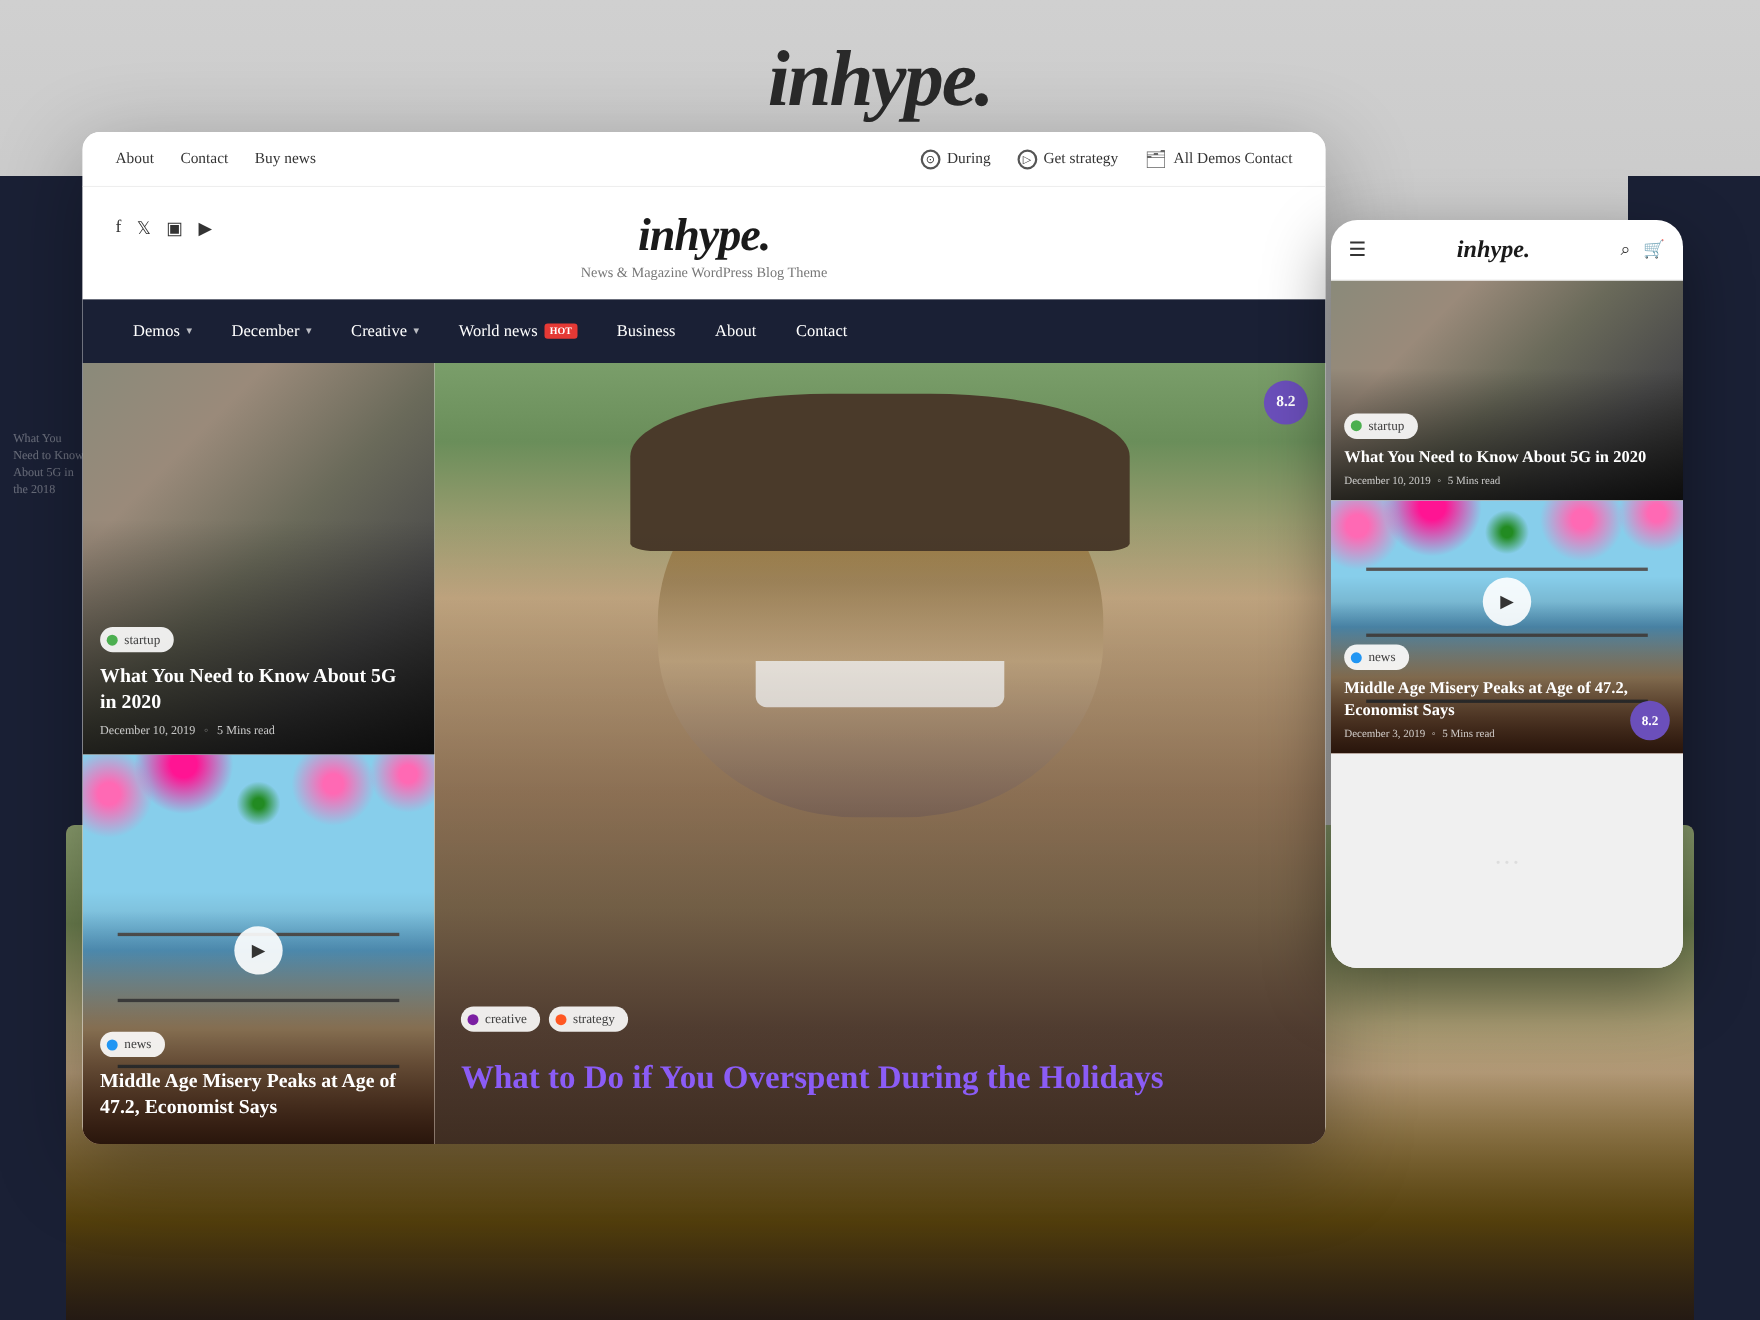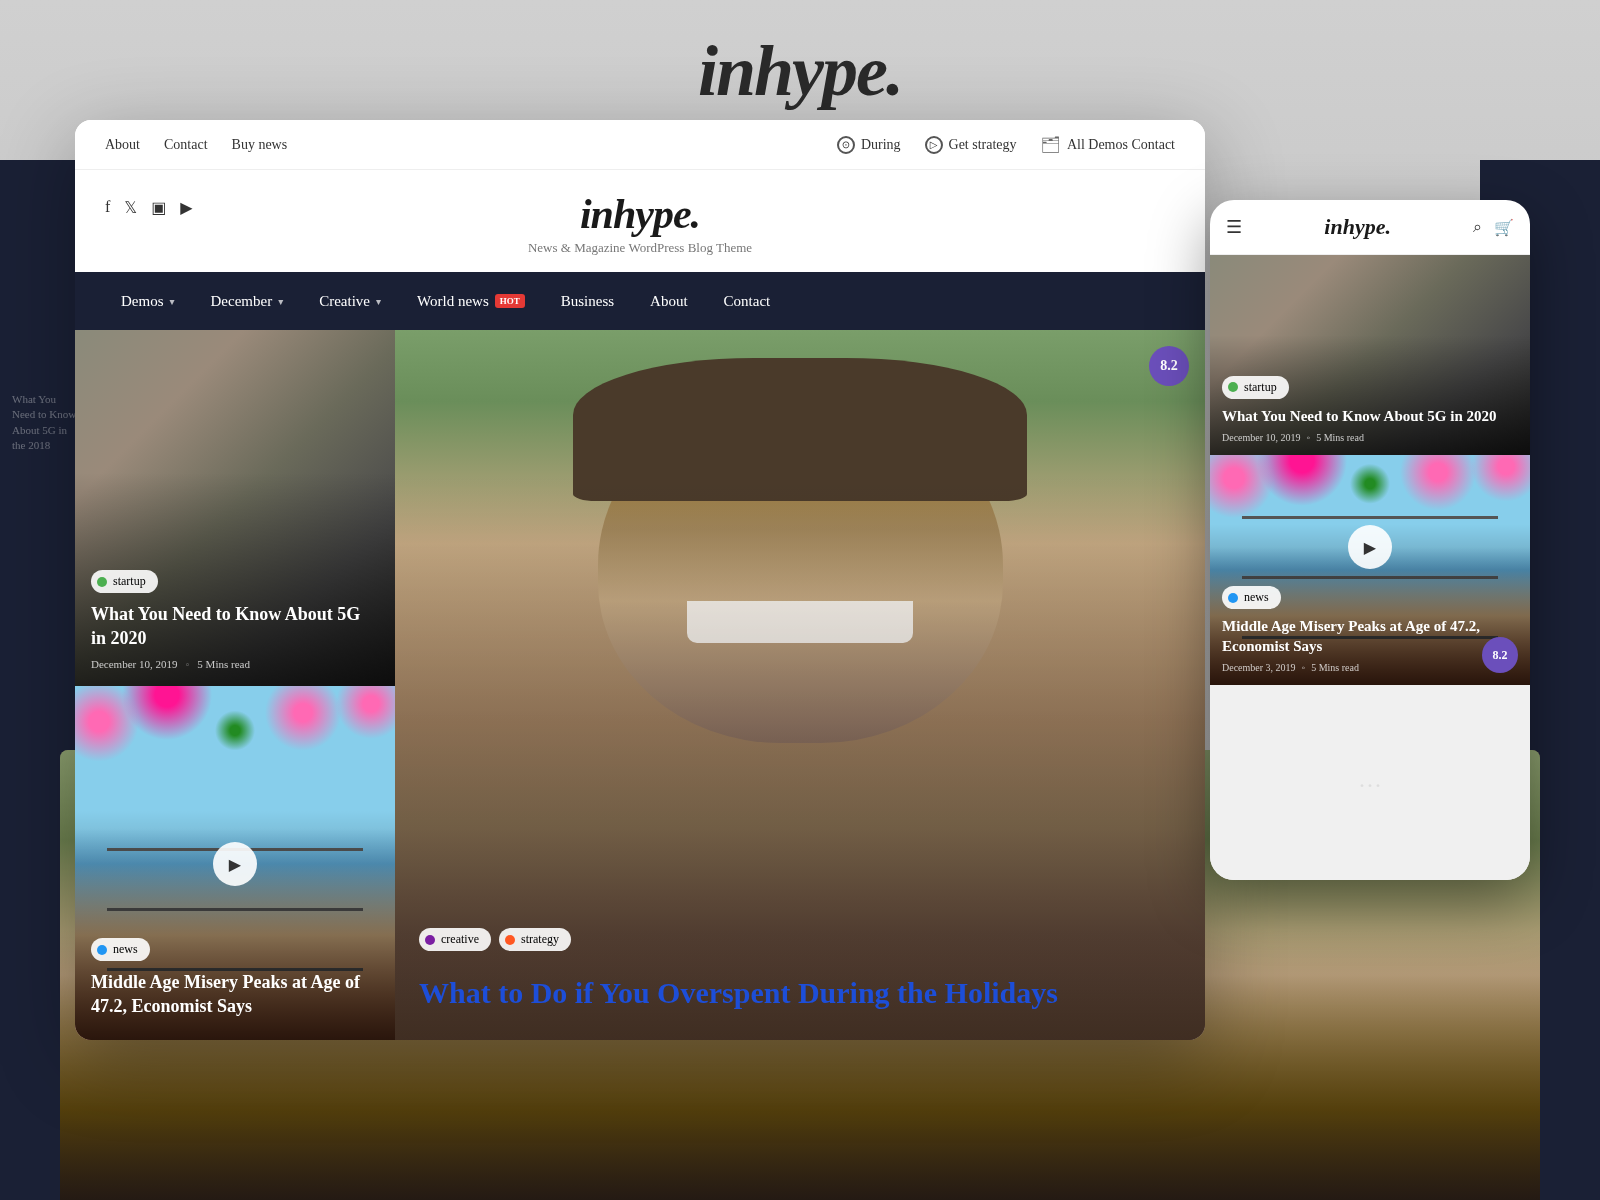--- a/index.html
+++ b/index.html
@@ -267,21 +267,21 @@
 
     .tag-pill {
       display: inline-flex;
       align-items: center;
       gap: 6px;
       background: rgba(255,255,255,0.9);
       border-radius: 20px;
       padding: 4px 12px 4px 6px;
       margin-bottom: 10px;
       font-size: 12px;
-      color: #000000;
+      color: #404040;
       font-weight: 500;
     }
     .tag-dot {
       width: 10px;
       height: 10px;
       border-radius: 50%;
     }
     .tag-dot.green { background: #4CAF50; }
     .tag-dot.blue { background: #2196F3; }
     .tag-dot.purple { background: #7B1FA2; }
@@ -339,23 +339,23 @@
     .card-large {
       grid-column: 2;
       grid-row: 1 / 3;
       position: relative;
       overflow: hidden;
     }
 
     .card-large-title {
       font-size: 30px;
       font-weight: 700;
-      color: #1d4ed8;
+      color: #8b5cf6;
       line-height: 1.2;
-      margin-bottom: 7px;
+      margin-bottom: 20px;
     }
 
     .multi-tags {
       display: flex;
       gap: 8px;
       margin-bottom: 14px;
     }
 
     
     .mobile-window {

